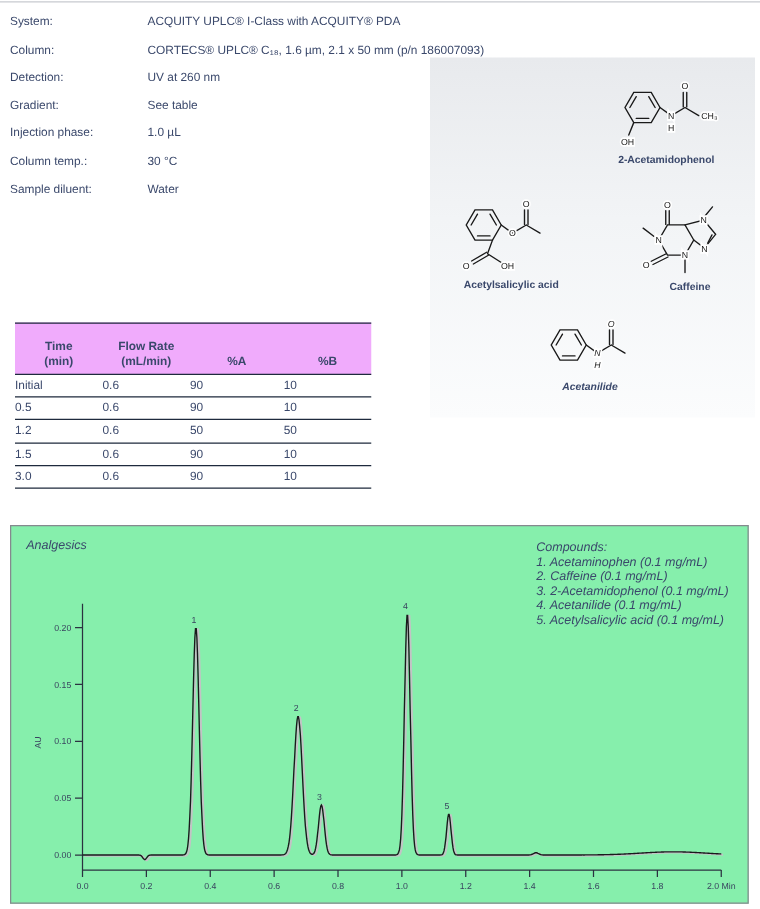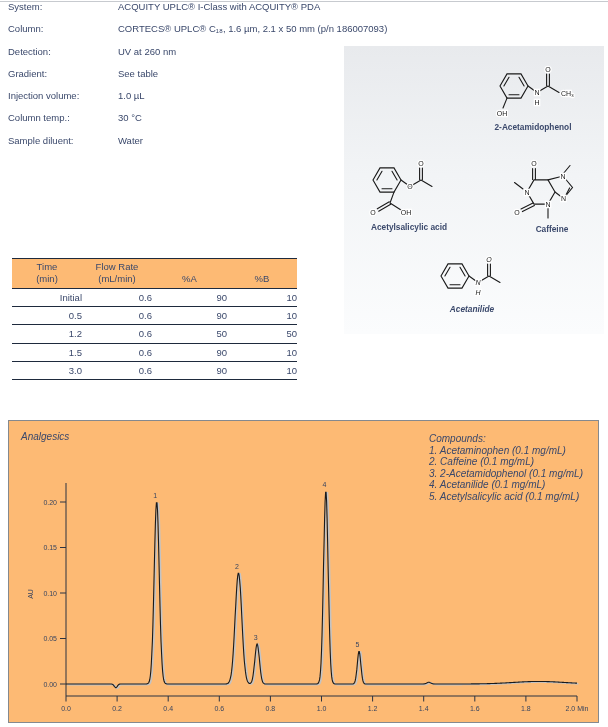--- a/index.html
+++ b/index.html
@@ -2,47 +2,47 @@
 <html><head>
 <meta charset="utf-8">
 <style>
   * { margin:0; padding:0; box-sizing:border-box; }
   html,body { width:608px; height:727px; background:#fff; font-family:"Liberation Sans", sans-serif; }
   .page { position:relative; width:608px; height:727px; overflow:hidden; color:#3a486b; }
   .topline { position:absolute; left:0; top:1px; width:608px; height:1px; background:#c7cacf; }
 
   
   .info { position:absolute; left:8px; top:1px; }
-  .info-row { height:22.3px; display:flex; align-items:flex-start; font-size:9.5px; }
+  .info-row { height:22.3px; display:flex; align-items:flex-end; font-size:9.5px; }
   .info-label { width:110px; flex:0 0 110px; }
   .info-value { white-space:nowrap; }
 
   
   .grad-table { position:absolute; left:12px; top:258px; width:285px; font-size:9.5px; }
   .gt-head { display:grid; grid-template-columns:70px 70px 75px 70px; align-items:end;
-             background:#fdba74; border-top:1.2px solid #1e2a3d; border-bottom:1.6px solid #1e2a3d;
-             height:31px; font-weight:normal; padding-bottom:3px; }
+             background:#f0abfc; border-top:1.2px solid #1e2a3d; border-bottom:1.6px solid #1e2a3d;
+             height:42px; font-weight:bold; padding-bottom:3px; }
   .gt-hcell { text-align:center; line-height:12px; }
   .gt-row { display:grid; grid-template-columns:70px 70px 75px 70px; height:18.2px;
             align-items:center; border-bottom:1px solid #1e2a3d; }
-  .gt-cell { text-align:right; }
+  .gt-cell { text-align:left; }
 
   
   .struct-bg { position:absolute; left:344px; top:46px; width:260px; height:288px;
                background:linear-gradient(180deg,#e8eaed 0%,#f2f4f6 45%,#fbfcfd 100%); }
   .structure { position:absolute; text-align:center; }
   .structure svg { display:block; margin:0 auto; }
   .struct-label { font-size:8.3px; font-weight:bold; color:#3a486b; margin-top:2px; }
   .bond { stroke:#1a1a1a; stroke-width:1.1; fill:none; stroke-linecap:round; }
   .atom { font-size:7px; fill:#1a1a1a; paint-order:stroke; stroke:#ffffff; stroke-width:2.6px;
           font-family:"Liberation Sans", sans-serif; }
 
   
   .chrom-panel { position:absolute; left:8px; top:420px; width:591px; height:303px;
-                 border:1px solid #85898e; background:#fdba74; }
+                 border:1px solid #85898e; background:#86efac; }
   .chrom-title { position:absolute; left:12px; top:10px; font-size:10px; font-style:italic; color:#3a486b; }
   .compounds { position:absolute; left:420px; top:12px; font-size:10px; line-height:11.5px; color:#3a486b;font-style:italic; }
   #chrom-svg { position:absolute; left:0; top:0; }
   #chrom-svg text { font-family:"Liberation Sans", sans-serif; }
 </style>
 </head>
 <body>
 
 <div class="page">
   <div class="topline"></div>
@@ -58,21 +58,21 @@
       </div>
     <div class="info-row">
         <span class="info-label">Detection:</span>
         <span class="info-value">UV at 260 nm</span>
       </div>
     <div class="info-row">
         <span class="info-label">Gradient:</span>
         <span class="info-value">See table</span>
       </div>
     <div class="info-row">
-        <span class="info-label">Injection volume:</span>
+        <span class="info-label">Injection phase:</span>
         <span class="info-value">1.0 µL</span>
       </div>
     <div class="info-row">
         <span class="info-label">Column temp.:</span>
         <span class="info-value">30 °C</span>
       </div>
     <div class="info-row">
         <span class="info-label">Sample diluent:</span>
         <span class="info-value">Water</span>
       </div>

